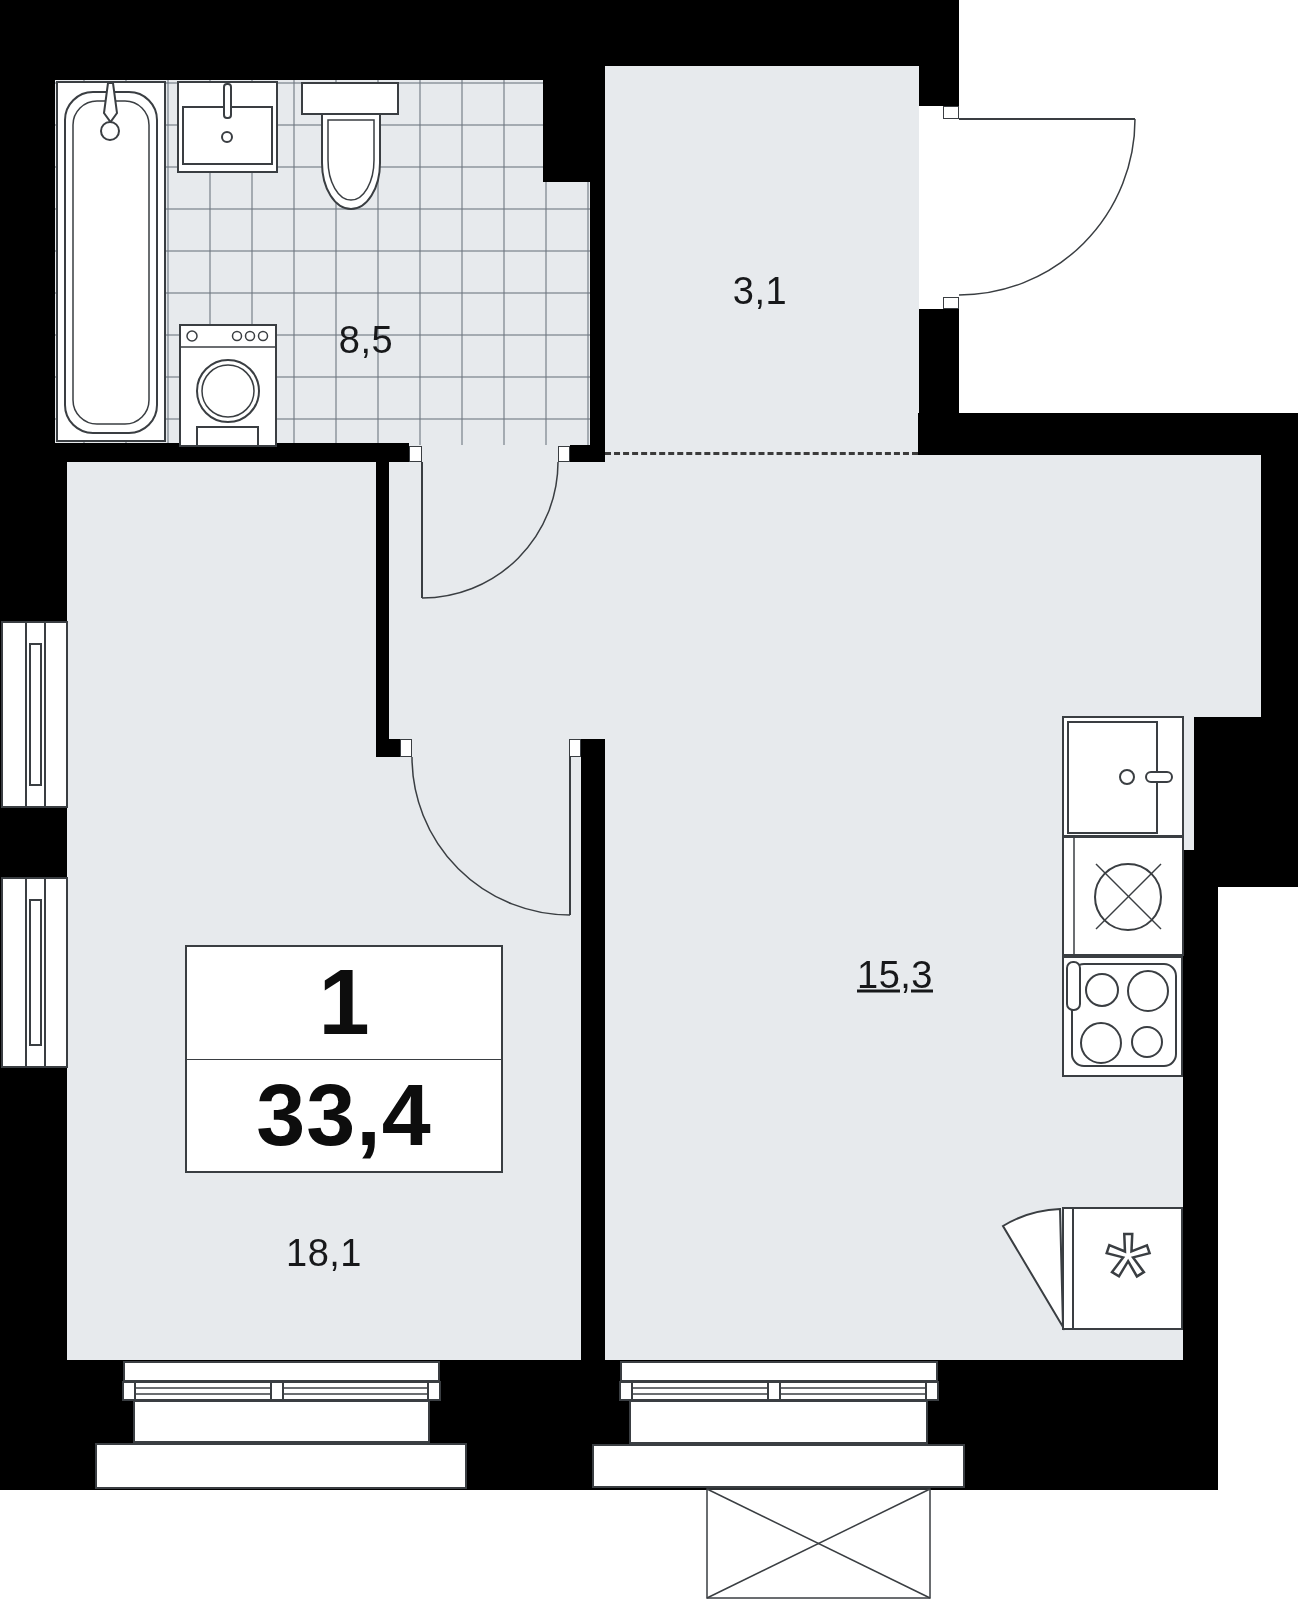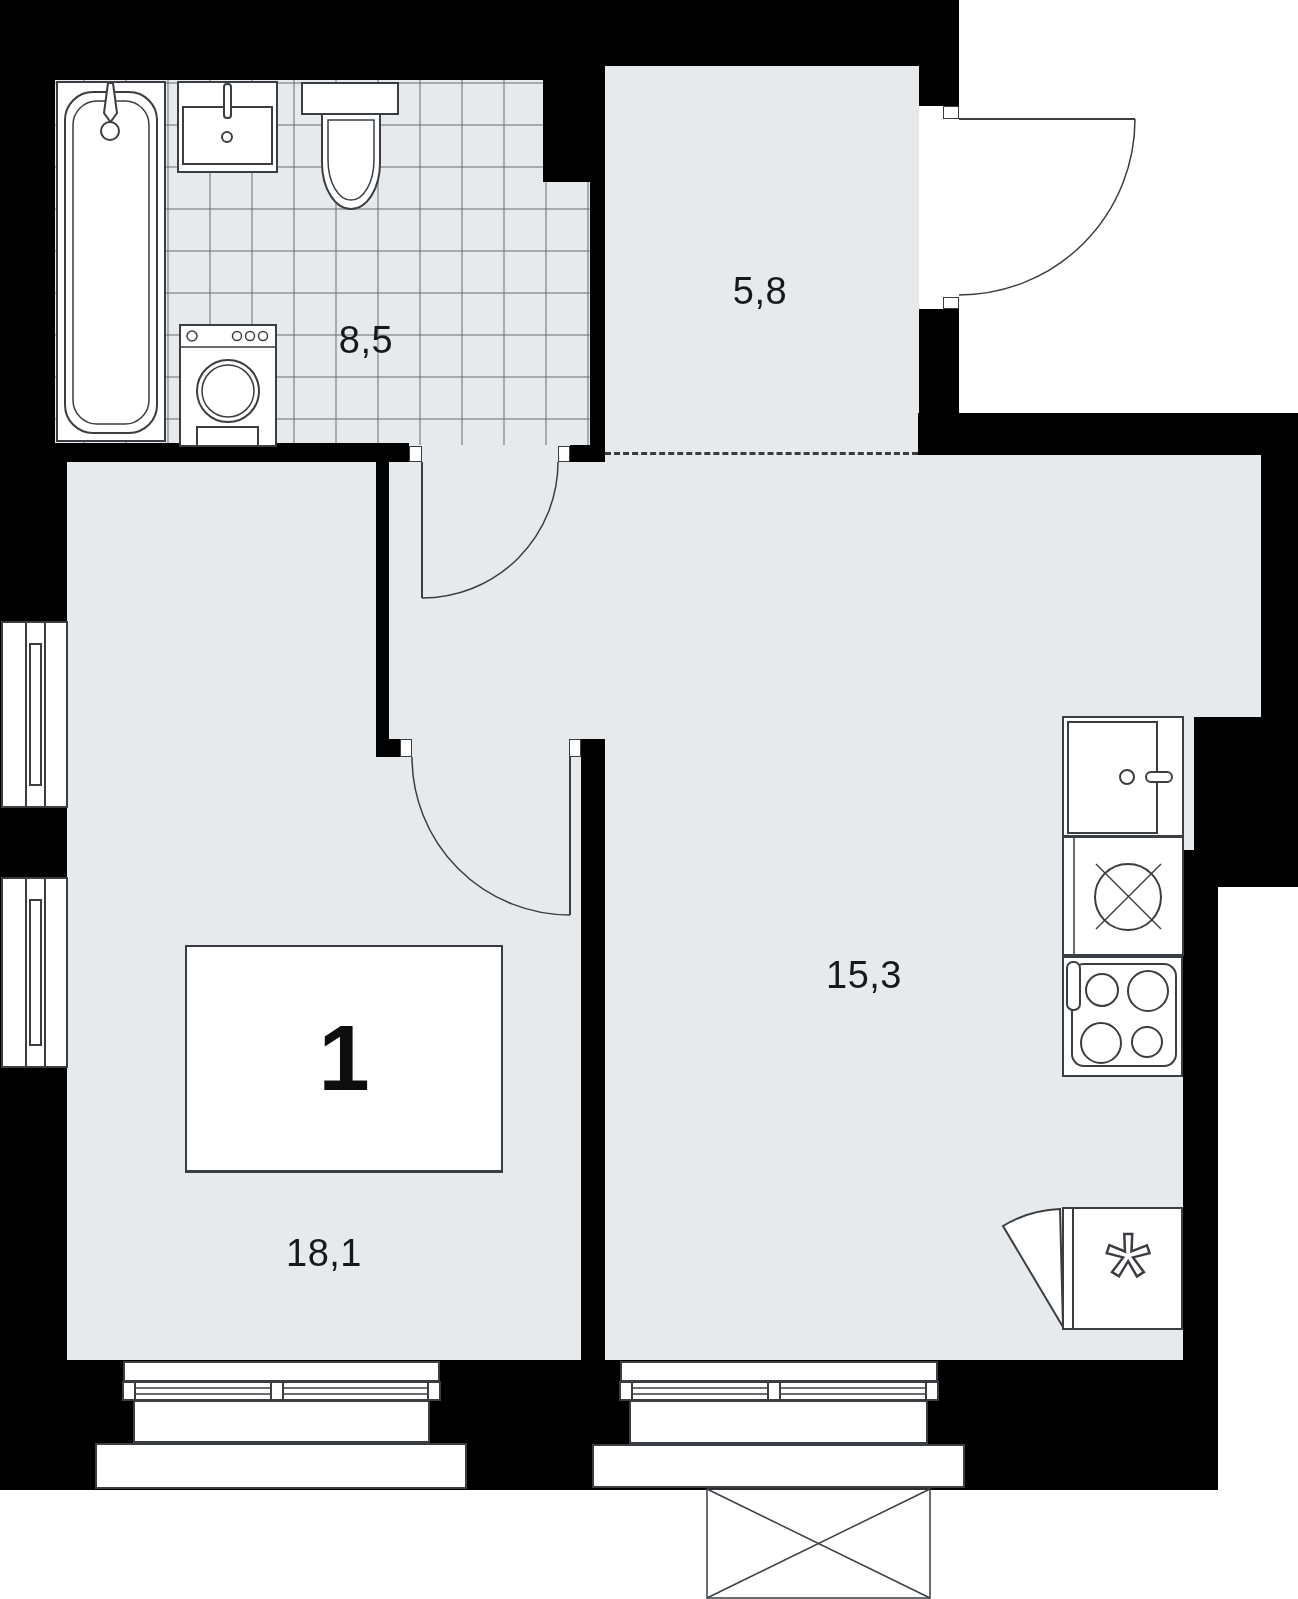--- a/index.html
+++ b/index.html
@@ -187,21 +187,22 @@
     </g>
 
     <g>
       <rect class="thin" x="707" y="1489" width="223" height="109" fill="#ffffff"></rect>
       <line class="thin" x1="707" y1="1489" x2="930" y2="1598"></line>
       <line class="thin" x1="930" y1="1489" x2="707" y2="1598"></line>
     </g>
   </svg>
 
   <div class="lbl" style="left:366px;top:340px;">8,5</div>
-  <div class="lbl" style="left:760px;top:291px;">5,8</div>
-  <div class="lbl" style="left:864px;top:975px;">15,3</div>
+  <div class="lbl" style="left:760px;top:291px;">3,1</div>
+  <div class="lbl" style="left:895px;top:975px;text-decoration:underline;">15,3</div>
   <div class="lbl" style="left:324px;top:1253px;">18,1</div>
 
   <div id="infobox">
     <div class="cell top">1</div>
+    <div class="cell bot">33,4</div>
   </div>
 
 </div>
 
 </body></html>

